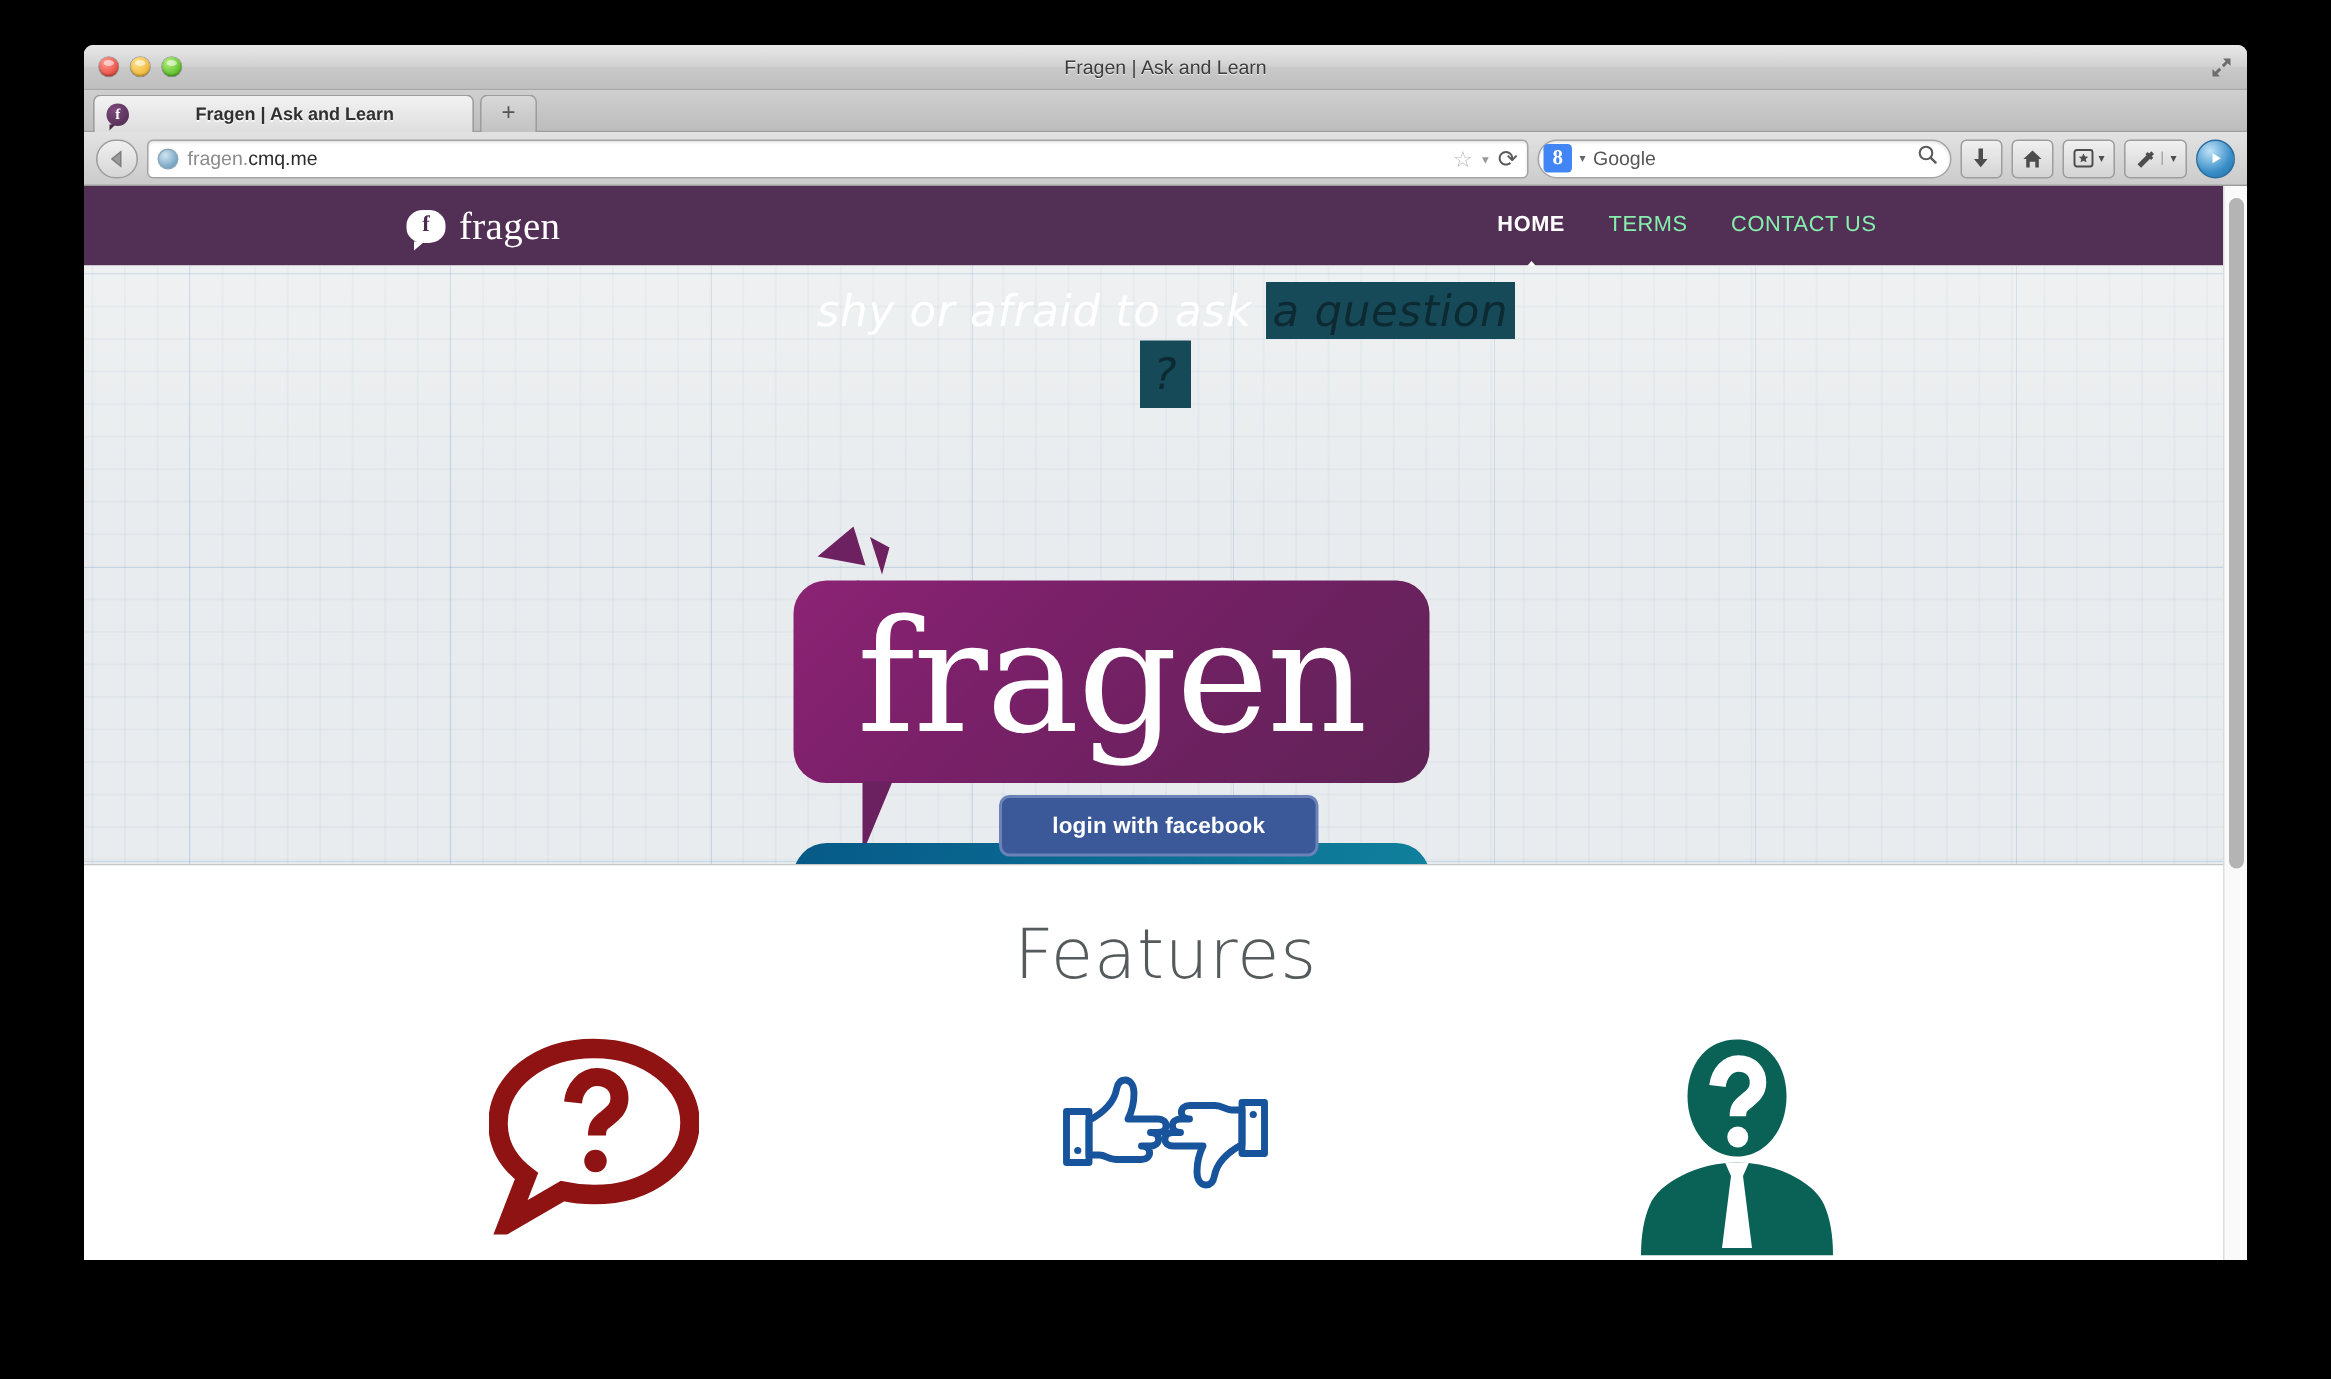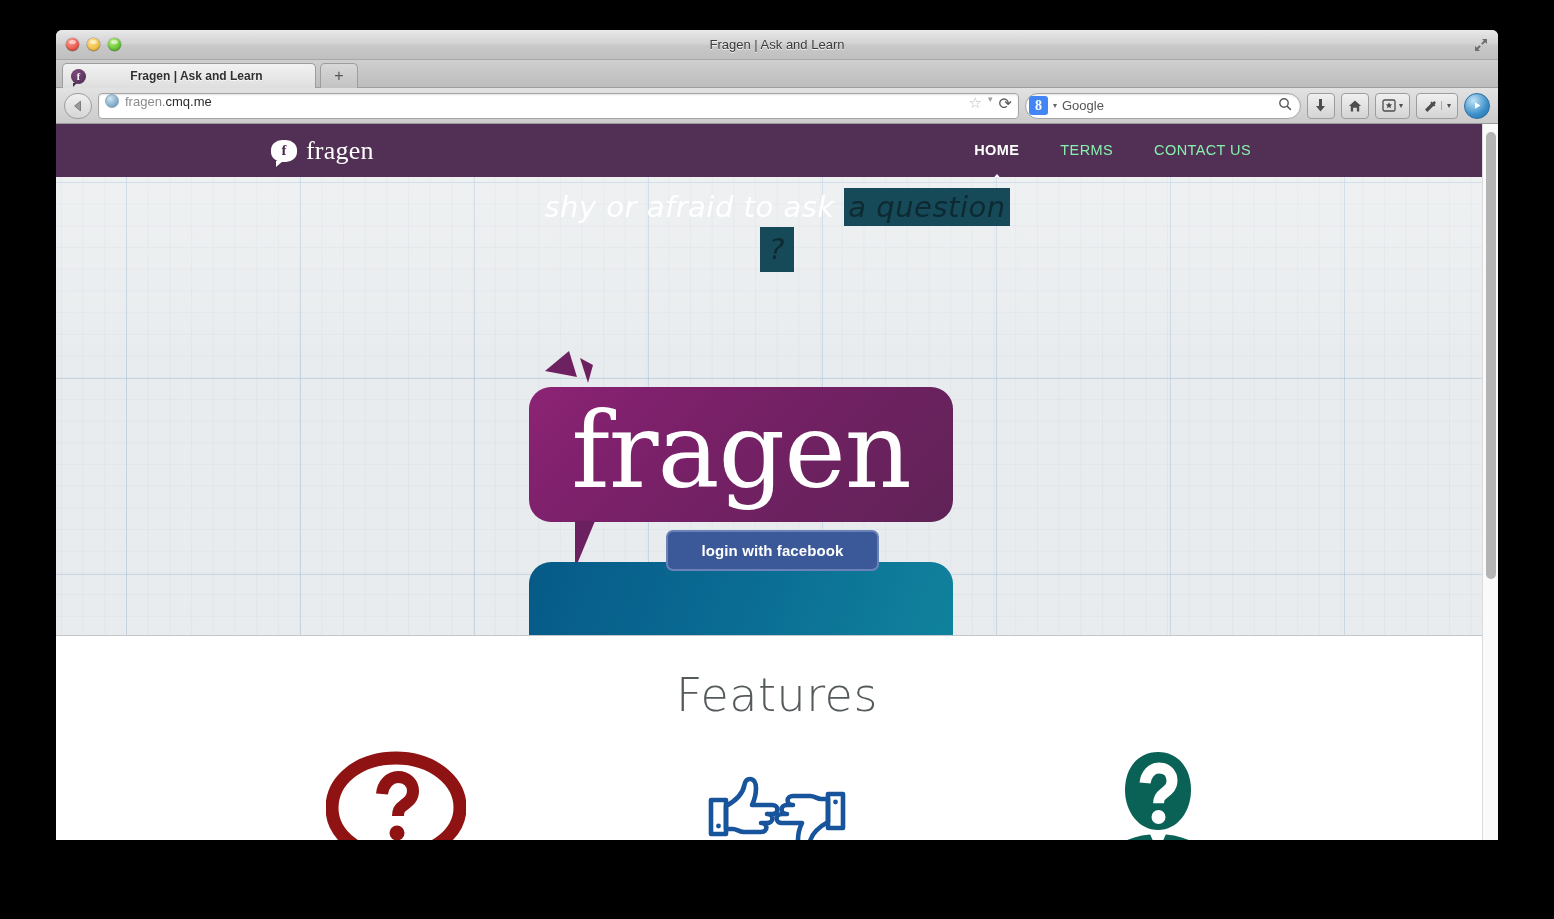--- a/index.html
+++ b/index.html
@@ -108,21 +108,21 @@
   }
   #back-btn {
     width: 28px; height: 26px; flex: 0 0 28px;
     border: 1px solid #9d9d9d; border-radius: 13px;
     background: linear-gradient(to bottom,#f0f0f0,#d6d6d6);
     display:flex; align-items:center; justify-content:center;
   }
   #urlbar {
     flex: 1; height: 26px;
     background: #fff; border: 1px solid #a5a5a5; border-radius: 4px;
-    display: flex; align-items: flex-start; padding: 0 6px; gap: 6px;
+    display: flex; align-items: center; padding: 0 6px; gap: 6px;
     box-shadow: inset 0 1px 2px rgba(0,0,0,.12);
   }
   #site-icon {
     width: 14px; height: 14px; border-radius: 50%; flex: 0 0 14px;
     background: radial-gradient(circle at 35% 30%, #cfe4f2, #7aa7c4 70%, #55809b);
     border: 1px solid #8aa9bd;
   }
   #url-text { flex:1; font-size: 13px; color: #8b8b8b; }
   #url-text b { color: #2c2c2c; font-weight: 400; }
   .ub-icon { flex: 0 0 auto; color: #777; font-size: 14px; }
@@ -183,38 +183,38 @@
   #brand-bubble::after {
     content:''; position: absolute; left: 5px; bottom: -5px;
     border-left: 7px solid #ffffff;
     border-bottom: 6px solid transparent;
   }
   #brand-name {
     color:#fff; font-size: 26px; letter-spacing: .2px;
     font-family: "Liberation Serif", serif;
   }
   #main-nav {
-    margin-left: auto; display: flex; align-items: center; gap: 41px;
+    margin-left: auto; display: flex; align-items: center; gap: 29px;
     padding-right: 225px;
   }
   .nav-link {
     font-size: 14.5px; letter-spacing: .4px; position: relative;
     color: #86efac; text-decoration: none; padding-bottom: 2px;
   }
   .nav-link.active { color: #ffffff; font-weight: bold; }
   .nav-link.active::after {
     content:''; position:absolute; left: 50%; margin-left: -7px; bottom: -22px;
     border-left: 7px solid transparent; border-right: 7px solid transparent;
     border-bottom: 8px solid #ffffff;
   }
 
   
   #hero {
     position: relative;
-    height: 459px;
+    height: 400px;
     background-color: #e9ecee;
     background-image:
       linear-gradient(to right, rgba(120,160,200,.28) 1px, transparent 1px),
       linear-gradient(to bottom, rgba(120,160,200,.28) 1px, transparent 1px),
       linear-gradient(to right, rgba(150,175,200,.10) 1px, transparent 1px),
       linear-gradient(to bottom, rgba(150,175,200,.10) 1px, transparent 1px);
     background-size: 174px 196px, 174px 196px, 21.7px 21.7px, 21.7px 21.7px;
     background-position: 70px 5px, 70px 5px, 5px 5px, 5px 5px;
     border-bottom: 1px solid #c3c7ca;
     overflow: hidden;

